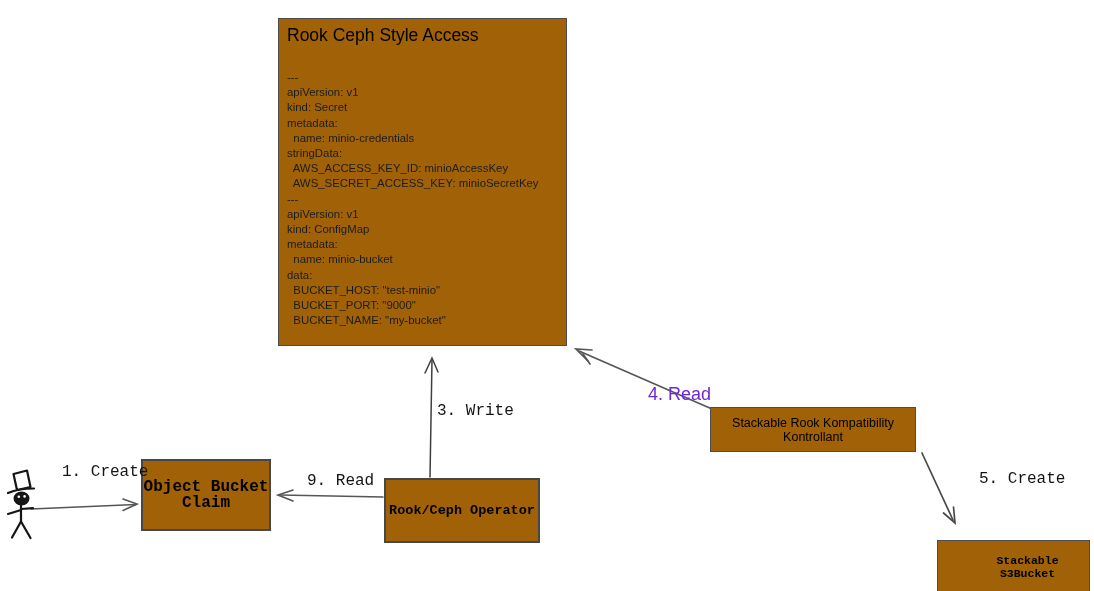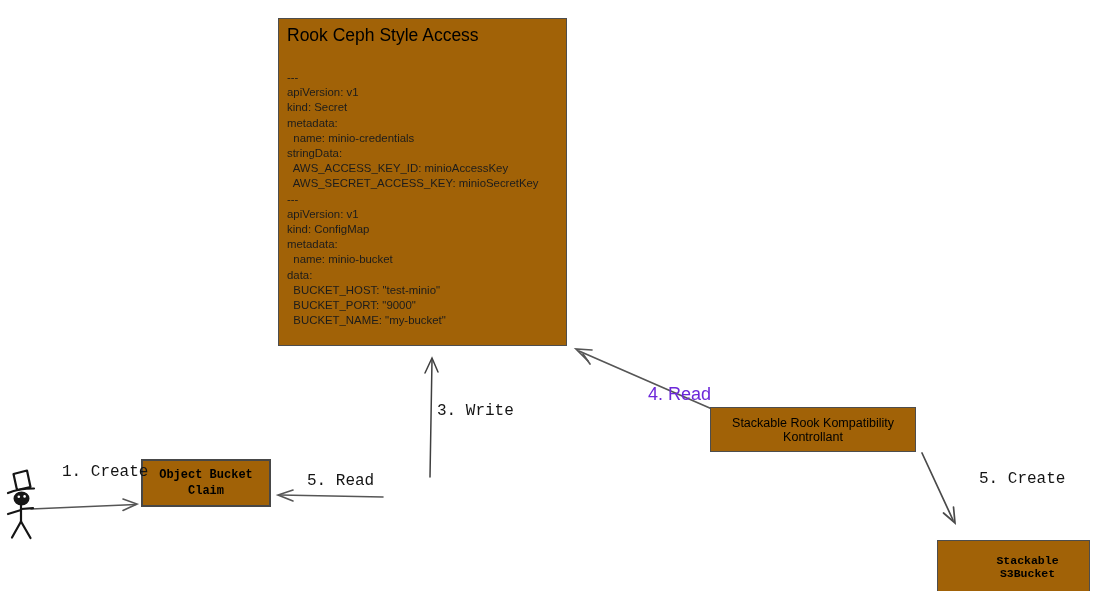--- a/index.html
+++ b/index.html
@@ -37,24 +37,24 @@
     line-height:15.2px;
     white-space:pre;
     color:#1c1c1c;
   }
   
   .node {
     display:flex; align-items:center; justify-content:center;
     text-align:center;
   }
   .node-obc {
-    left:141px; top:459px; width:130px; height:48px;
+    left:141px; top:459px; width:130px; height:72px;
     border:2px solid #474747;
     font-family:"Liberation Mono", monospace;
-    font-weight:bold; font-size:12px; line-height:16px;
+    font-weight:bold; font-size:16px; line-height:16px;
     white-space:pre-line;
   }
   .node-operator {
     left:384px; top:478px; width:156px; height:65px;
     border:2px solid #474747;
     font-family:"Liberation Mono", monospace;
     font-weight:bold; font-size:13.5px;
   }
   .node-kontrollant {
     left:710px; top:407px; width:206px; height:45px;
@@ -131,28 +131,31 @@
   <div class="box main-box">
     <div class="main-title">Rook Ceph Style Access</div>
     <div class="yaml"><div>---</div><div>apiVersion: v1</div><div>kind: Secret</div><div>metadata:</div><div>  name: minio-credentials</div><div>stringData:</div><div>  AWS_ACCESS_KEY_ID: minioAccessKey</div><div>  AWS_SECRET_ACCESS_KEY: minioSecretKey</div><div>---</div><div>apiVersion: v1</div><div>kind: ConfigMap</div><div>metadata:</div><div>  name: minio-bucket</div><div>data:</div><div>  BUCKET_HOST: "test-minio"</div><div>  BUCKET_PORT: "9000"</div><div>  BUCKET_NAME: "my-bucket"</div></div>
   </div>
 
   <div class="box node node-obc">
     <span>Object Bucket
 Claim</span>
   </div>
 
+  <div class="box node node-operator">
+    <span>Rook/Ceph Operator</span>
+  </div>
 
   <div class="box node node-kontrollant">
     <span>Stackable Rook Kompatibility Kontrollant</span>
   </div>
 
   <div class="box node node-s3bucket">
     <span>Stackable S3Bucket</span>
   </div>
 
   <div class="edge-label lbl-1">1. Create</div>
-  <div class="edge-label lbl-2">5. Read</div>
+  <div class="edge-label lbl-2">9. Read</div>
   <div class="edge-label lbl-3">3. Write</div>
   <div class="edge-label lbl-4">4. Read</div>
   <div class="edge-label lbl-5">5. Create</div>
 
 </div>
 
 </body></html>

